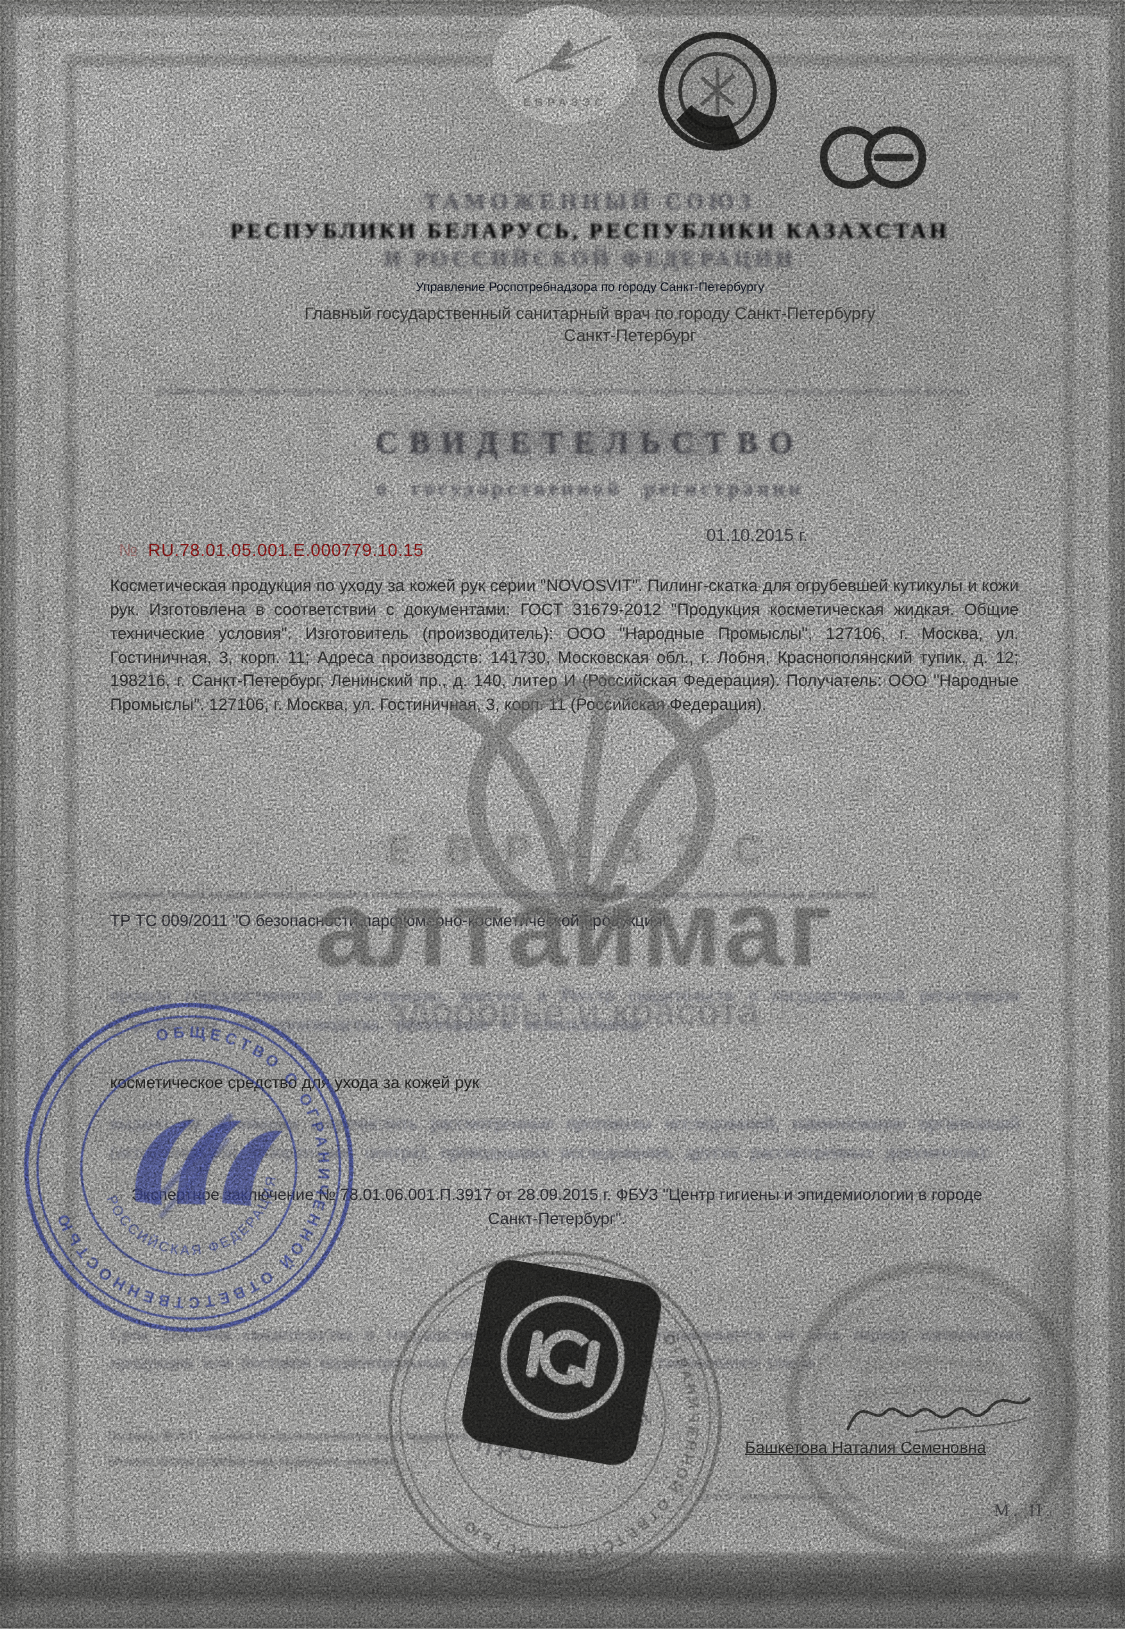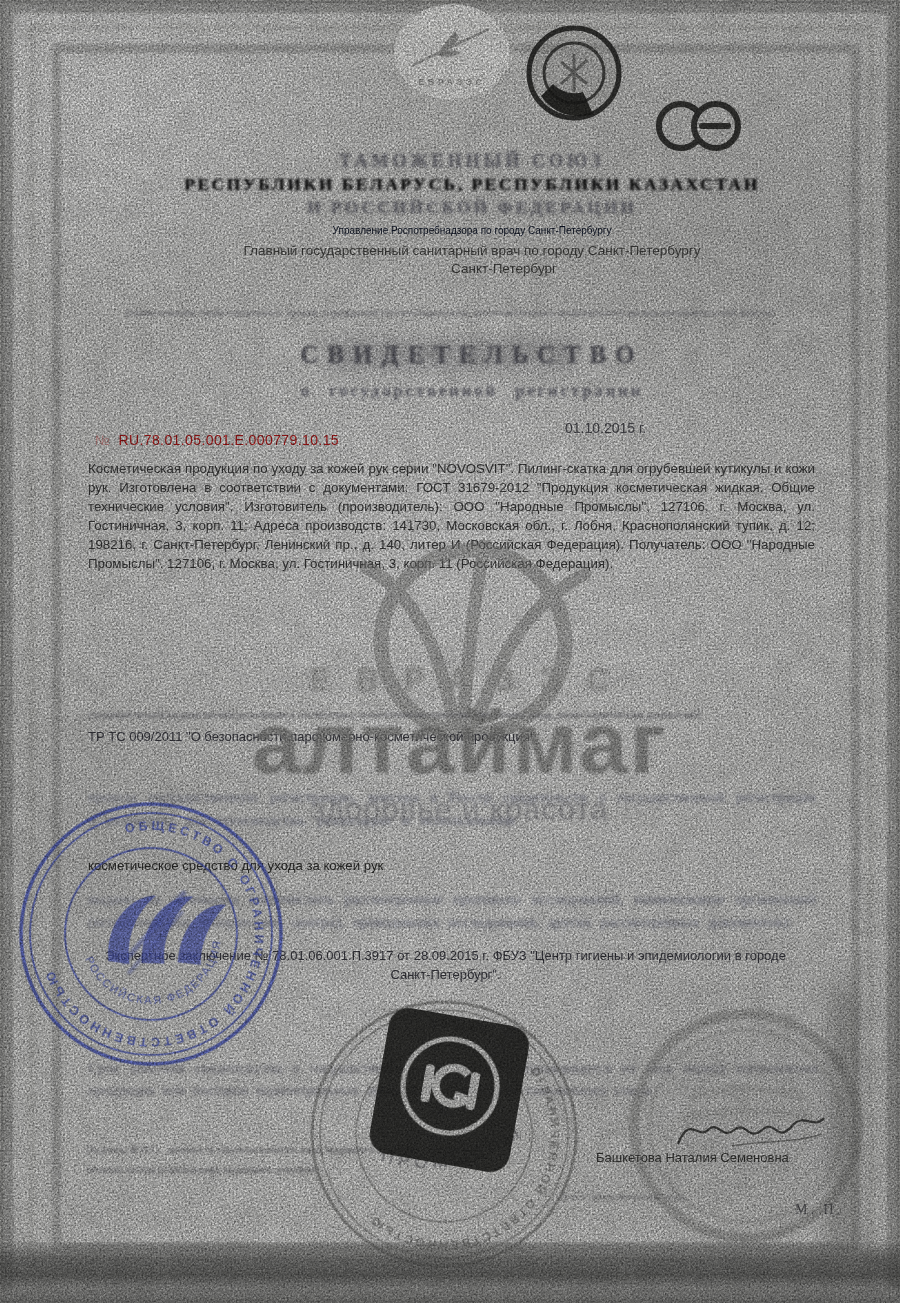--- a/index.html
+++ b/index.html
@@ -51,21 +51,21 @@
 
   .fineprint2 { top:710px; left:88px; width:730px; font-size:8.5px; color:#7c7c82; filter:blur(1px); white-space:nowrap; overflow:hidden; }
   .regulation { top:729px; left:88px; width:640px; font-size:13px; color:#43434b; }
   .faded { font-family:"Liberation Serif", serif; color:#8c8e9e; filter:blur(1.4px); text-align:justify; }
   .reg-note { top:786px; left:88px; width:728px; font-size:15px; line-height:1.55; word-spacing:7px; }
   .product-type { top:838px; left:88px; font-size:13.2px; color:#333331;margin-top:20px; }
   .basis-note { top:888px; left:88px; width:728px; font-size:15px; line-height:1.5; word-spacing:5px; }
   .expert { top:947px; left:88px; width:715px; font-size:13px; line-height:1.45; color:#3f3f47;text-align:center; }
   .validity { top:1057px; left:88px; width:730px; font-size:14.5px; line-height:1.55; word-spacing:4px; color:#84848e; }
   .issuer-note { top:1140px; left:86px; width:390px; font-family:"Liberation Serif", serif; font-size:10.5px; line-height:1.95; color:#7b7b7f; filter:blur(1.1px); }
-  .sig-name { top:1150px; left:596px; width:240px; font-size:13px; color:#3b3b39; }
+  .sig-name { top:1150px; left:596px; width:240px; font-size:13px; color:#3b3b39;text-decoration:underline; }
   .sig-caption { top:1192px; left:560px; width:171px; font-size:8.5px; color:#8b8b8d; filter:blur(.8px); }
   .mp { top:1202px; left:795px; font-family:"Liberation Serif", serif; font-size:14px; color:#5a5a5e; letter-spacing:3px; filter:blur(.5px); }
 
   .stamp-blue  { left:15px;  top:798px;  transform:rotate(-14deg); opacity:.82; filter:blur(.4px); }
   .stamp-gray  { left:306px; top:996px;  transform:rotate(-8deg);  opacity:.55; filter:blur(.5px); }
   .stamp-black { left:370px; top:1008px; transform:rotate(10deg);  opacity:.92; filter:blur(.3px); }
   .stamp-right { left:626px; top:1006px; opacity:.5; filter:blur(1.5px); }
   .sig-scrawl  { left:672px; top:1100px; opacity:.9; }
   .noise { pointer-events:none; }
 </style>

